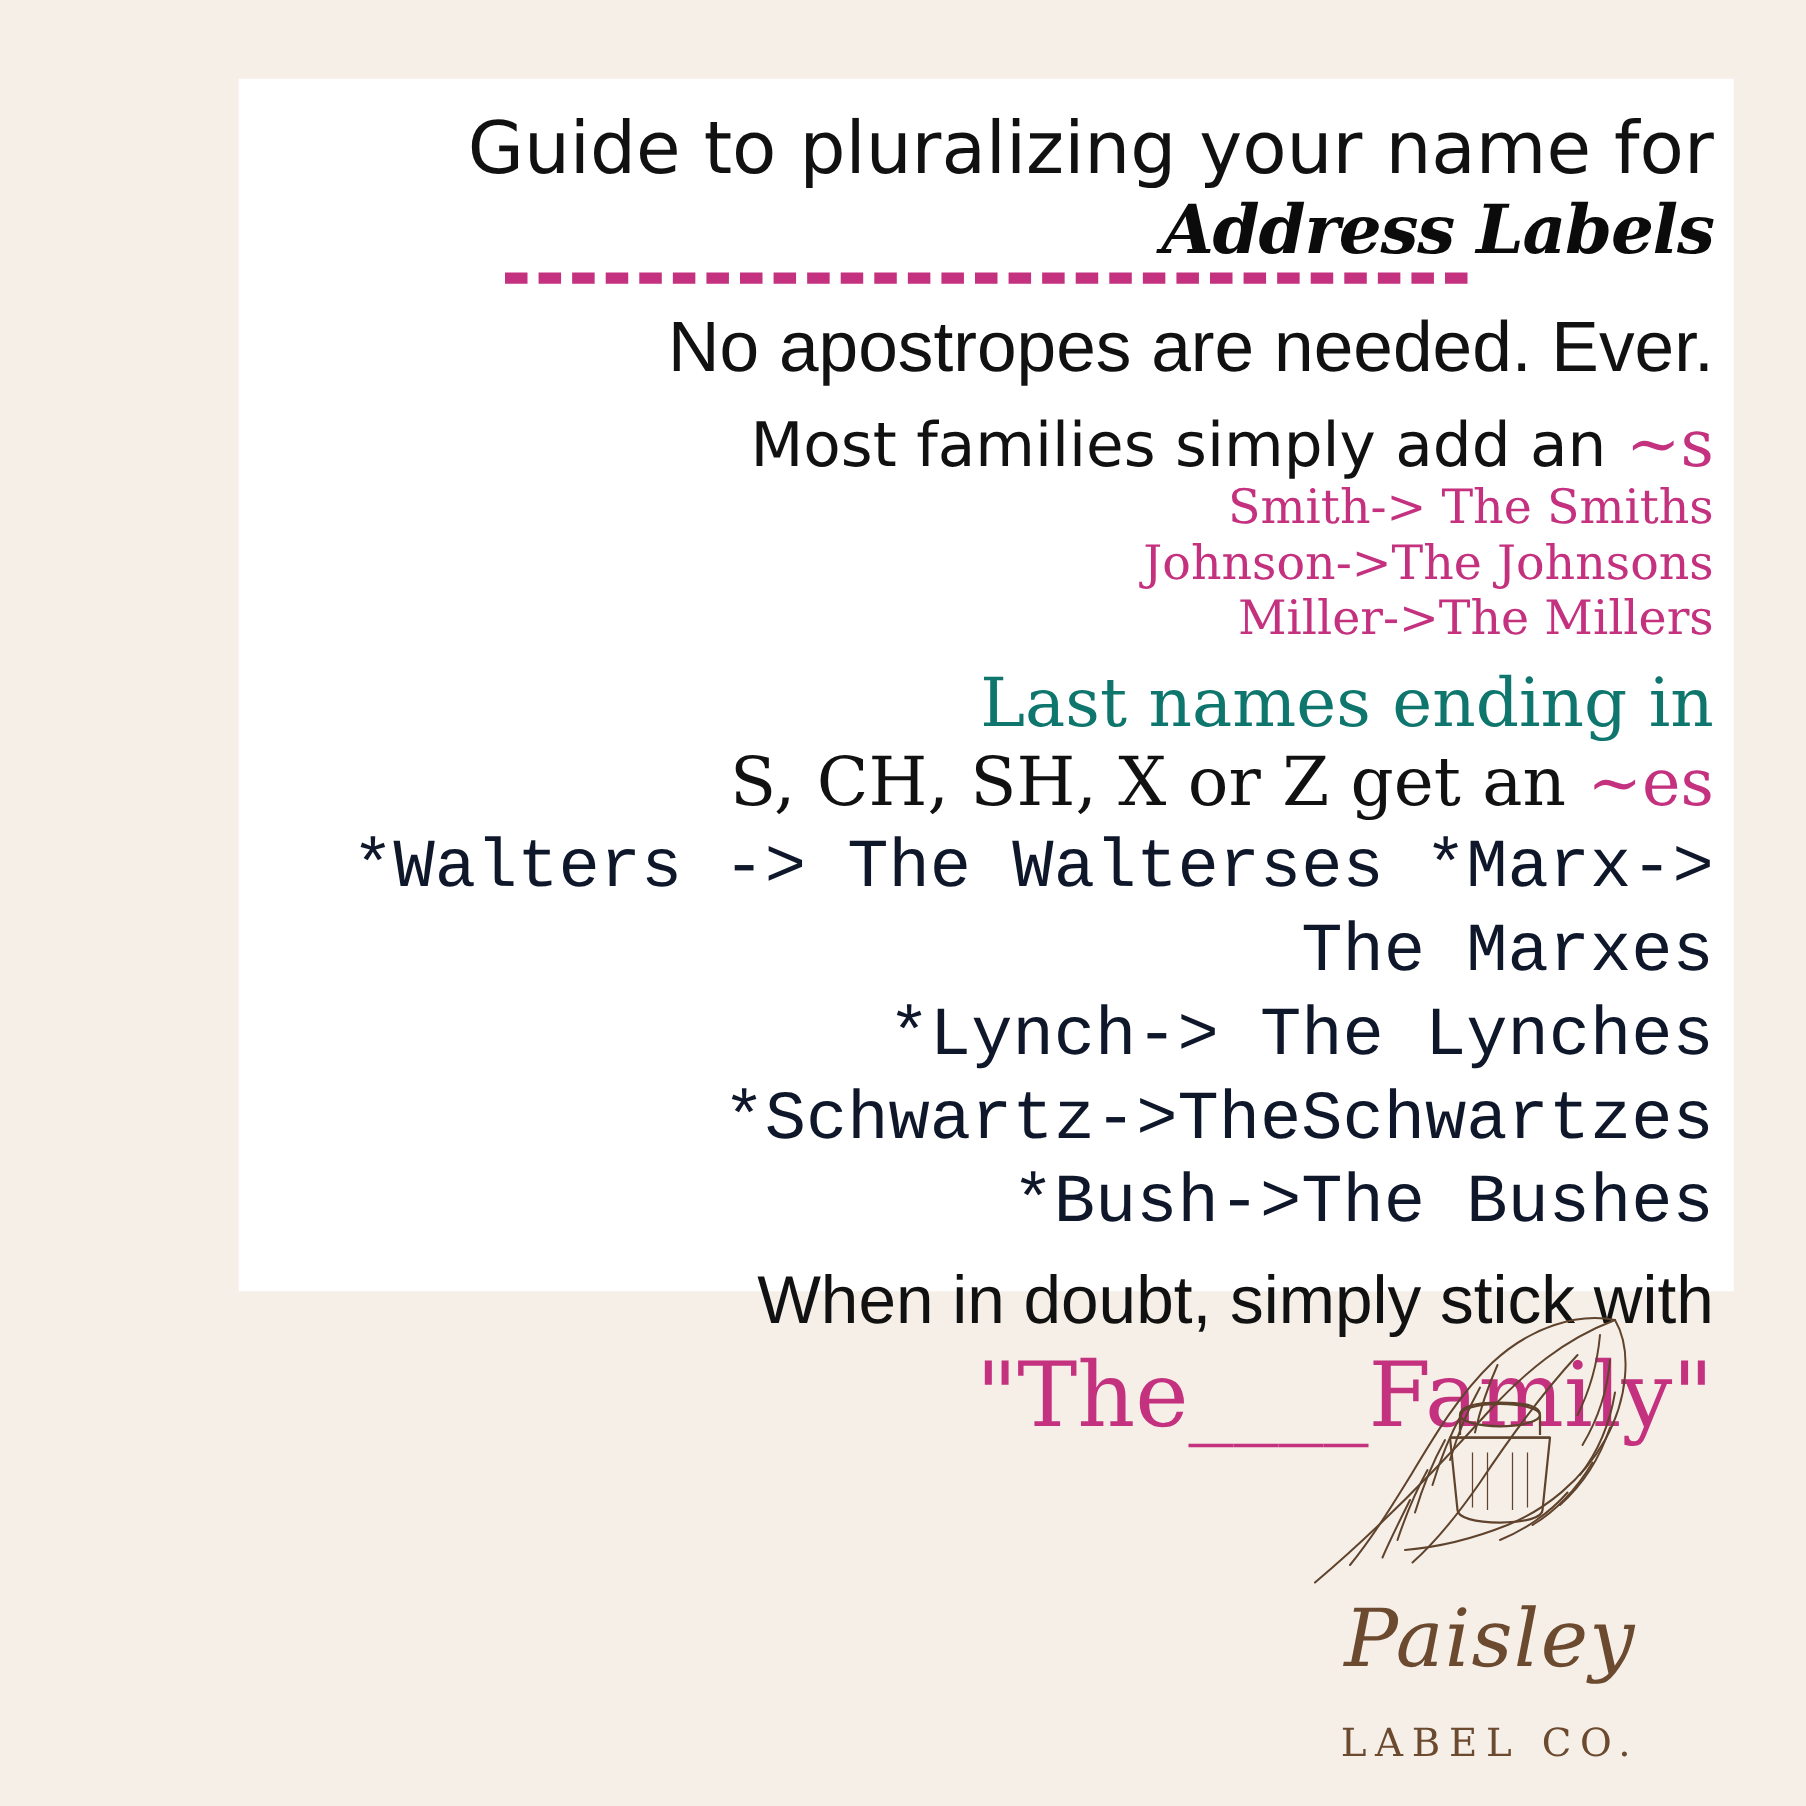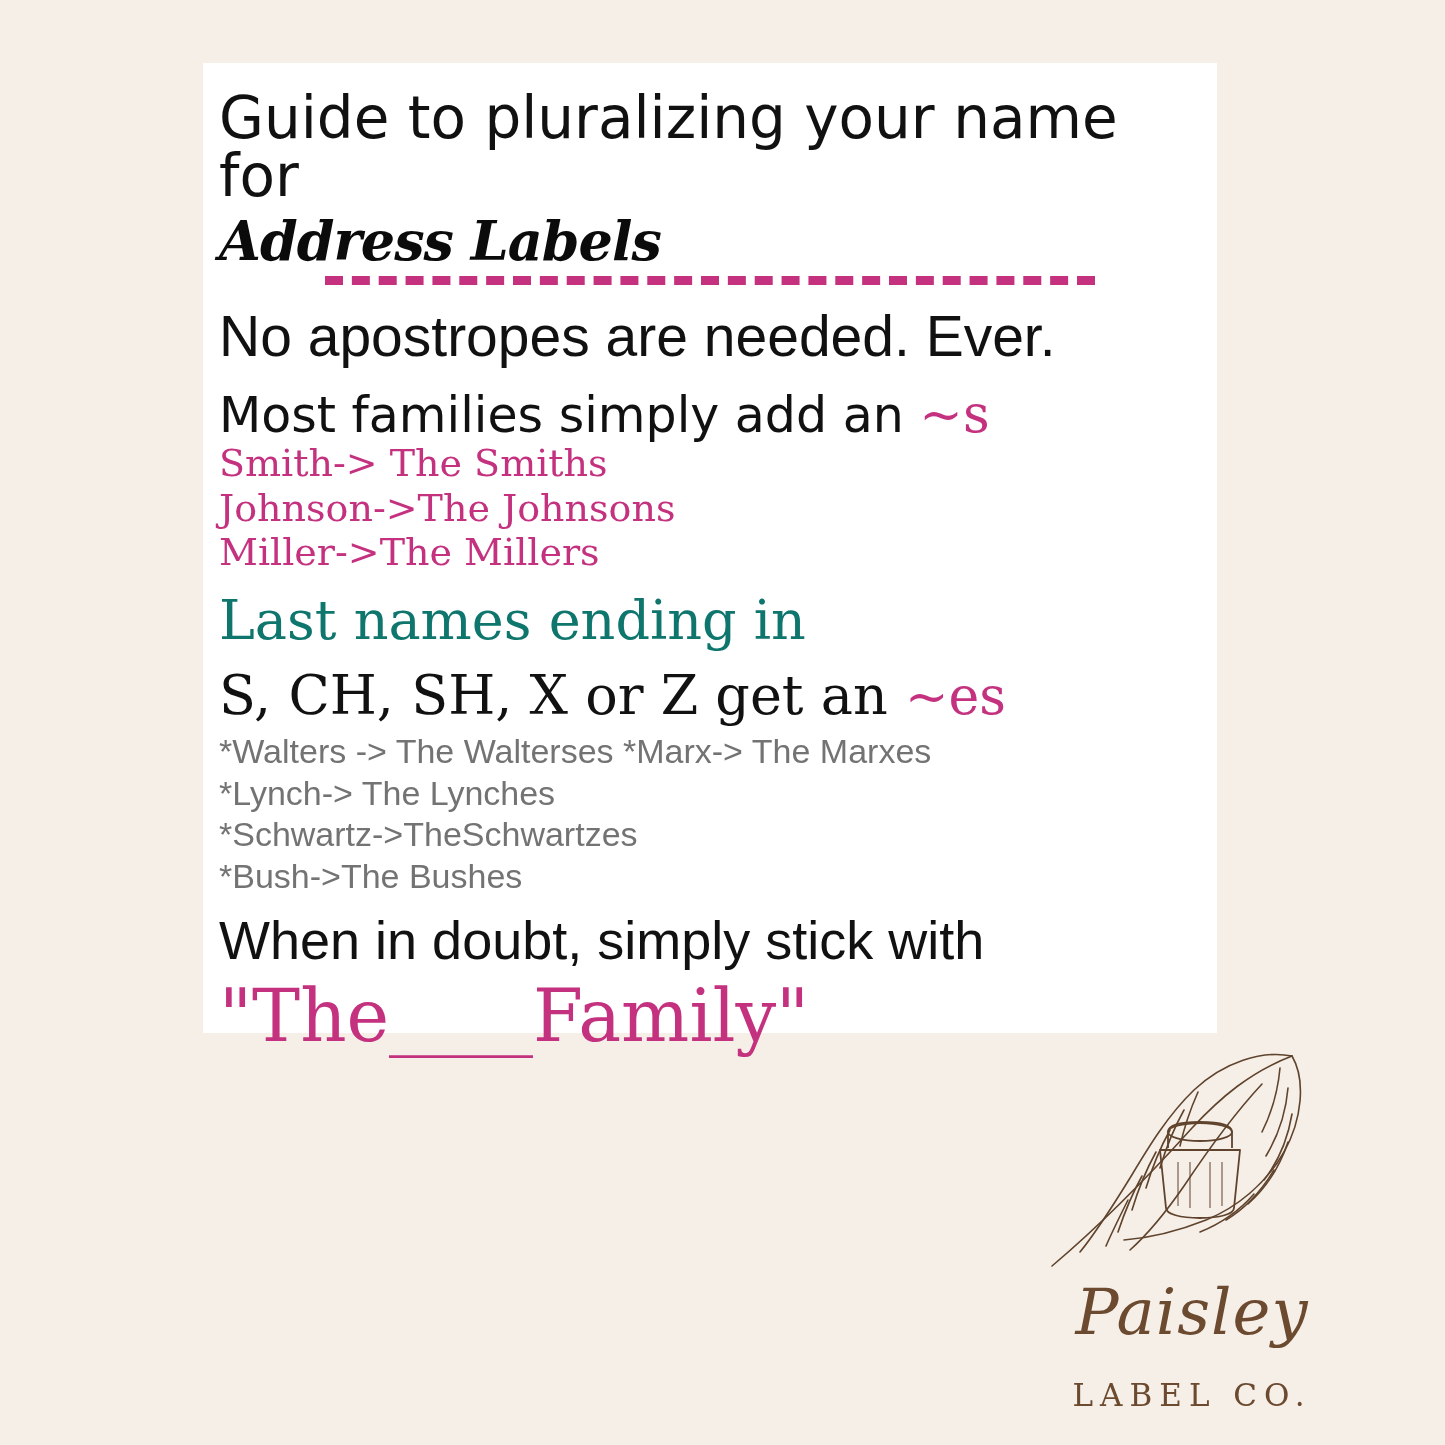--- a/index.html
+++ b/index.html
@@ -11,28 +11,28 @@
     height: 1445px;
     background: #f6efe8;
     font-family: "DejaVu Sans", sans-serif;
     overflow: hidden;
     position: relative;
   }
 
   
   .card {
     position: absolute;
-    left: 203px;
+    left: 191px;
     top: 63px;
-    width: 1014px;
+    width: 1196px;
     height: 970px;
     background: #ffffff;
     box-sizing: border-box;
     padding: 18px 16px 0 16px;
-    text-align: left;
+    text-align: right;
   }
 
   .line-guide {
     font-family: "DejaVu Sans", sans-serif;
     font-size: 58px;
     line-height: 1.0;
     color: #111111;
     letter-spacing: 0px;
     margin-top: 8px;
   }
@@ -90,31 +90,31 @@
     font-size: 54px;
     line-height: 1.08;
     color: #0f766e;
     margin-top: 18px;
   }
   .line-endings {
     font-family: "DejaVu Serif", serif;
     font-size: 54px;
     line-height: 1.08;
     color: #111111;
-    margin-top: 16px;
+    margin-top: 4px;
   }
 
   .example-block2 {
     margin-top: 6px;
   }
   .example2 {
-    font-family: Liberation Sans, sans-serif;
-    font-size: 34px;
+    font-family: Liberation Mono, monospace;
+    font-size: 55px;
     line-height: 1.22;
-    color: #737373;
+    color: #0f172a;
   }
 
   .line-doubt {
     font-family: Liberation Sans, sans-serif;
     font-size: 54px;
     line-height: 1.08;
     color: #111111;
     margin-top: 14px;
   }
 

